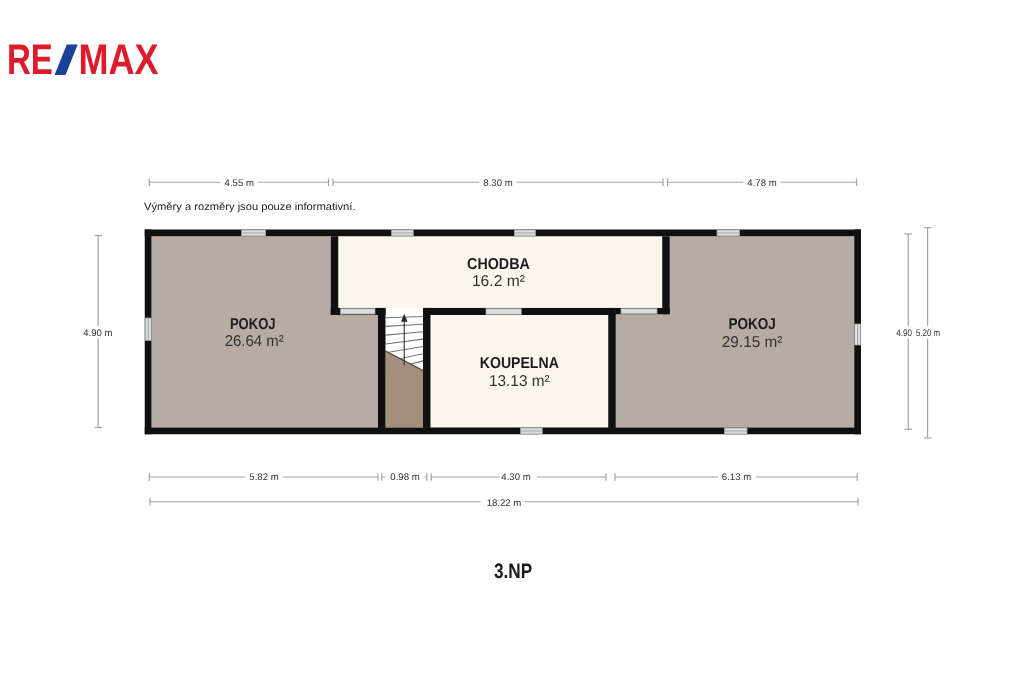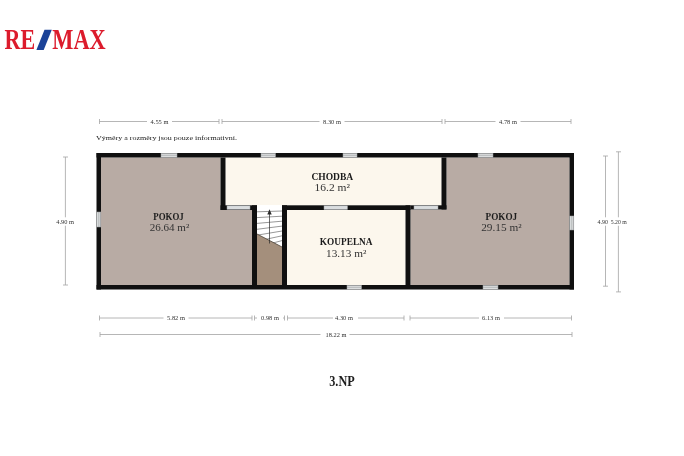--- a/index.html
+++ b/index.html
@@ -1,17 +1,17 @@
 <!DOCTYPE html>
 <html><head>
 <meta charset="utf-8">
 <style>
   html,body{margin:0;padding:0;background:#ffffff;}
   #page{position:relative;width:632px;height:456px;background:#f9a8d4;overflow:hidden;
-        font-family:Liberation Serif, serif;}
+        font-family:Liberation Sans, sans-serif;}
   svg{position:absolute;left:0;top:0;}
 </style>
 </head>
 <body>
 <div id="page">
 <svg width="684" height="456" viewBox="0 0 684 456">
 
   <rect x="0" y="0" width="684" height="456" fill="#ffffff"></rect>
 
   <g>

